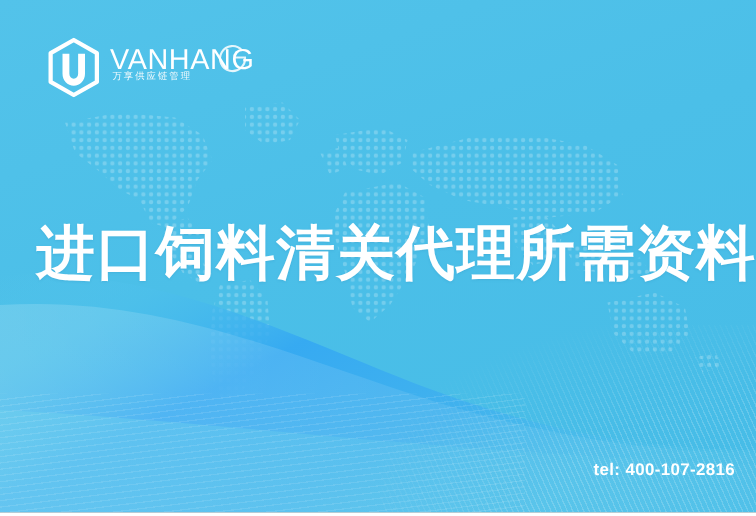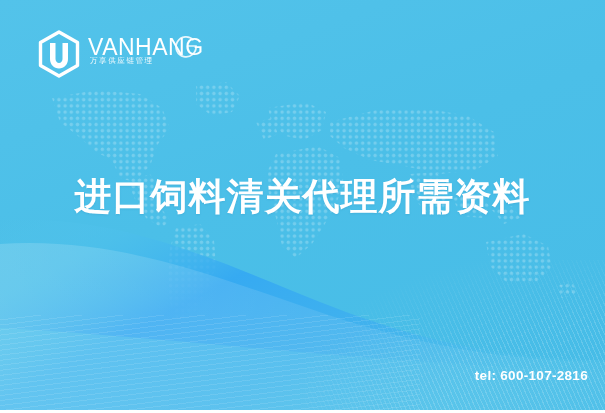--- a/index.html
+++ b/index.html
@@ -132,23 +132,23 @@
     line-height: 1;
     text-align: center;
   }
 
   
   .headline {
     position: absolute;
     left: 0;
     right: 0;
     top: 176px;
-    text-align: center;
+    text-align: right;
     font-family: "DejaVu Sans", "Liberation Sans", sans-serif;
-    font-size: 37px;
+    font-size: 47px;
     font-weight: bold;
     color: #ffffff;
     letter-spacing: 1px;
     line-height: 1.15;
     white-space: nowrap;
     text-shadow: 0 1px 2px rgba(40,120,170,0.18);
   }
 
   
   .tel {
@@ -249,15 +249,15 @@
       <svg class="logo-g" viewBox="0 0 28 28" aria-hidden="true">
         <path d="M21.5 8.2 A10 10 0 1 0 24 14 L15.5 14" fill="none" stroke="#ffffff" stroke-opacity="0.85" stroke-width="1.7"></path>
       </svg>
       <div class="logo-word">VANHANG</div>
       <div class="logo-sub">万享供应链管理</div>
     </div>
   </div>
 
   <div class="headline">进口饲料清关代理所需资料</div>
 
-  <div class="tel">tel: 600-107-2816</div>
+  <div class="tel">tel: 400-107-2816</div>
 
 </div>
 
 </body></html>

